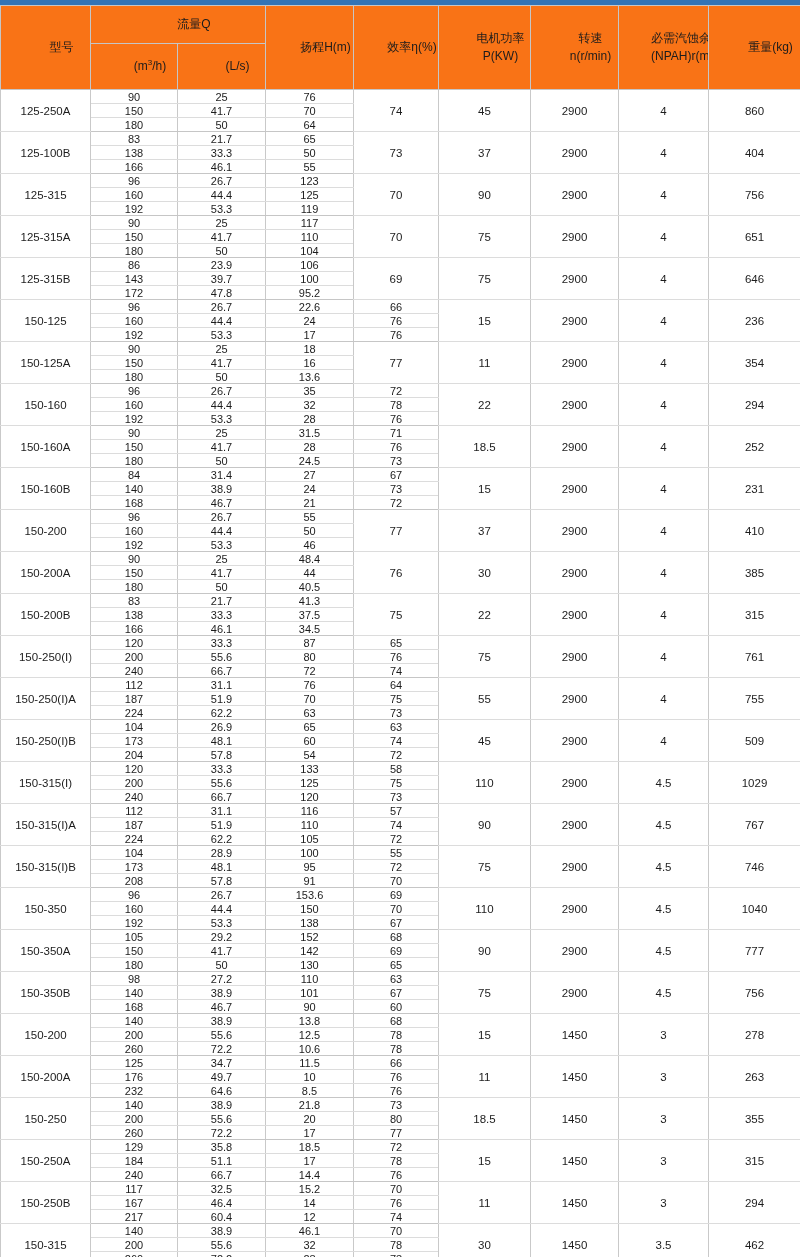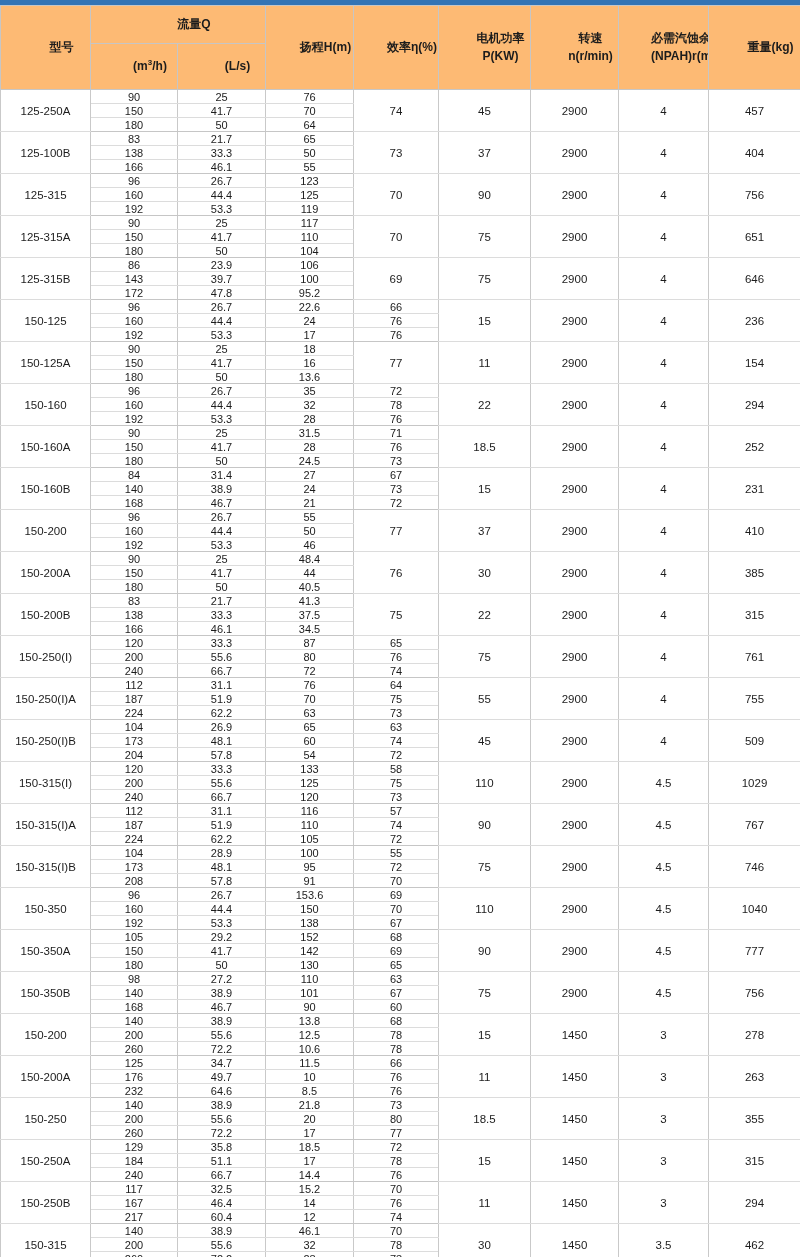--- a/index.html
+++ b/index.html
@@ -21,24 +21,24 @@
   }
   table.spec th, table.spec td {
     text-align: center;
     vertical-align: middle;
     padding: 0;
     overflow: hidden;
     white-space: nowrap;
   }
   table.spec th {
     border: 1px solid #c6c6c6;
-    font-weight: bold;
+    font-weight: normal;
     font-size: 12px;
     line-height: 1.45;
-    background: #fdba74;
+    background: #f97316;
     padding-left: 32px;
   }
   table.spec td {
     border-left: 1px solid #c9c9c9;
     border-right: 1px solid #c9c9c9;
     border-top: 1px solid #dcdcdc;
     border-bottom: 1px solid #dcdcdc;
     font-size: 11px;
     height: 13px;
     line-height: 12px;
@@ -96,21 +96,21 @@
   <tbody>
       <tr class="group-first">
         <td rowspan="3" class="merged">125-250A</td>
         <td>90</td>
         <td>25</td>
         <td>76</td>
         <td rowspan="3" class="merged">74</td>
         <td rowspan="3" class="merged">45</td>
         <td rowspan="3" class="merged">2900</td>
         <td rowspan="3" class="merged">4</td>
-        <td rowspan="3" class="merged">457</td>
+        <td rowspan="3" class="merged">860</td>
       </tr>
       <tr>
         <td>150</td>
         <td>41.7</td>
         <td>70</td>
       </tr>
       <tr class="group-last">
         <td>180</td>
         <td>50</td>
         <td>64</td>
@@ -224,21 +224,21 @@
       </tr>
       <tr class="group-first">
         <td rowspan="3" class="merged">150-125A</td>
         <td>90</td>
         <td>25</td>
         <td>18</td>
         <td rowspan="3" class="merged">77</td>
         <td rowspan="3" class="merged">11</td>
         <td rowspan="3" class="merged">2900</td>
         <td rowspan="3" class="merged">4</td>
-        <td rowspan="3" class="merged">154</td>
+        <td rowspan="3" class="merged">354</td>
       </tr>
       <tr>
         <td>150</td>
         <td>41.7</td>
         <td>16</td>
       </tr>
       <tr class="group-last">
         <td>180</td>
         <td>50</td>
         <td>13.6</td>

